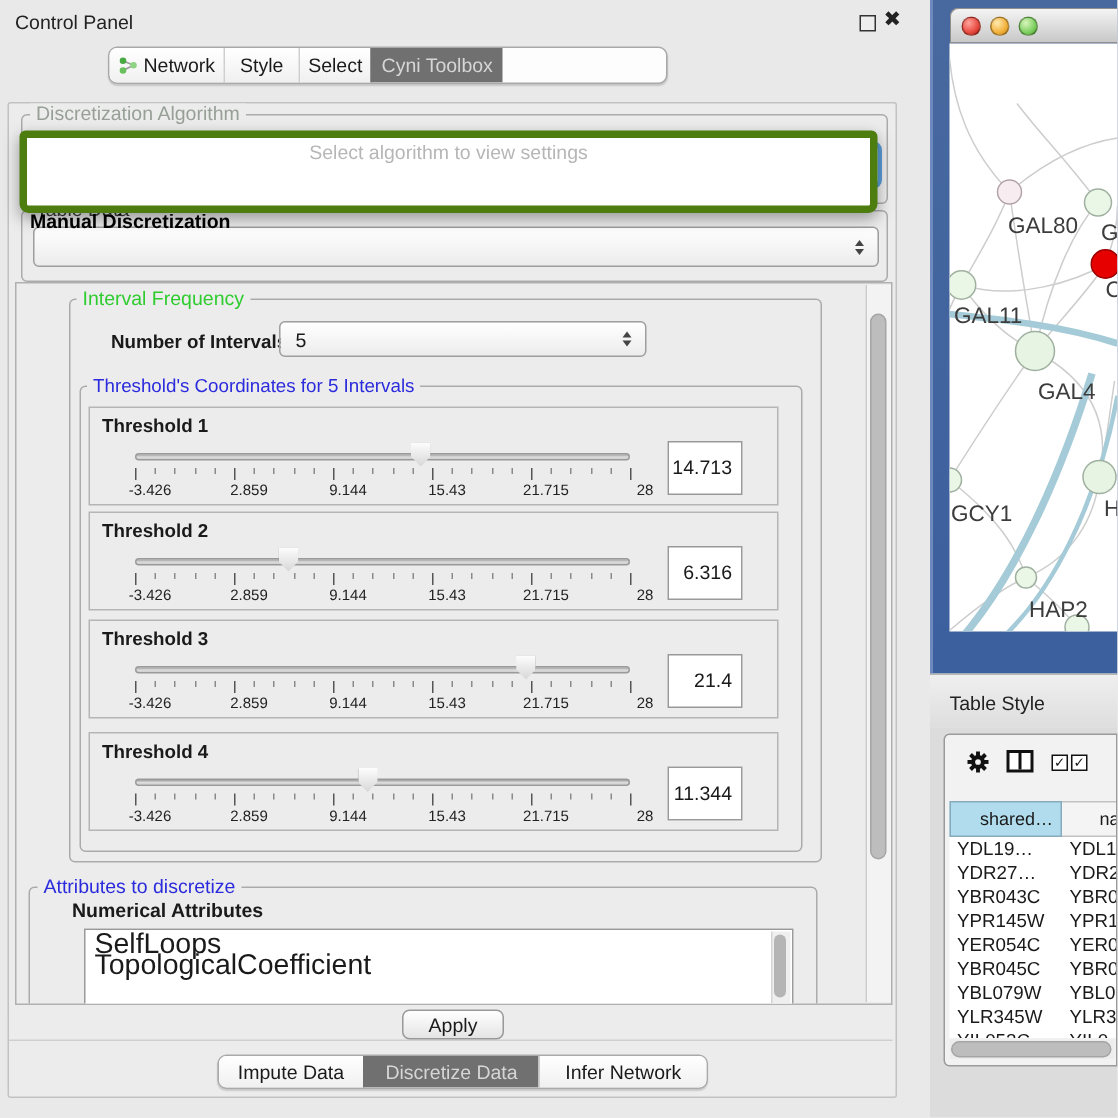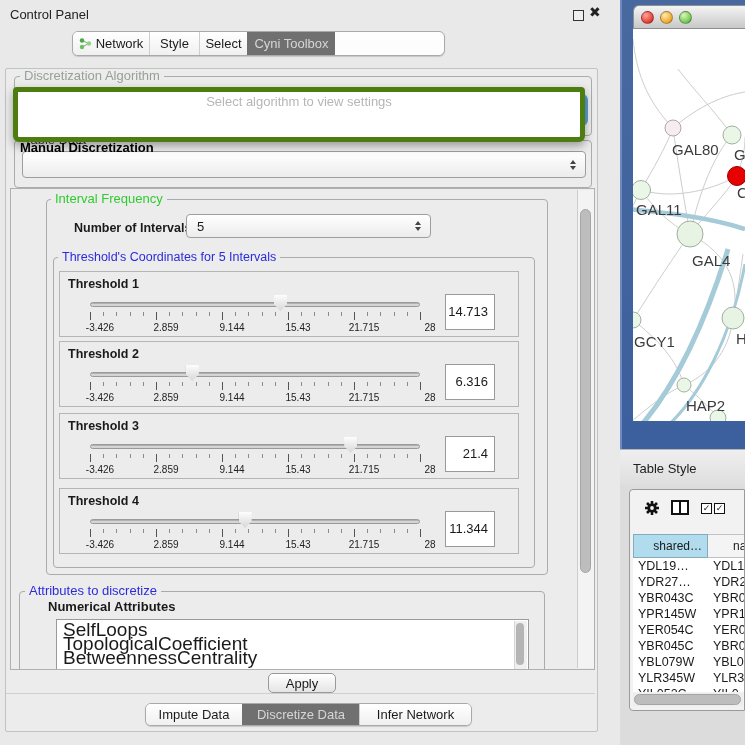--- a/index.html
+++ b/index.html
@@ -332,21 +332,20 @@
       </div>
     </div>
 
   <div class="groupbox" style="position:absolute;left:8px;top:402px;width:524px;height:86px;"></div>
   <div class="grouptitle" style="left:14px;top:395px;color:#2b2bdd;">Attributes to discretize</div>
   <div style="position:absolute;left:37px;top:410px;font-size:13px;font-weight:bold;">Numerical Attributes</div>
   <div class="attr-list" style="position:absolute;left:45px;top:430px;width:473px;height:56px;">
     <div id="attr-items" style="padding-top:3px;">
         <div class="attr-item">SelfLoops</div>
         <div class="attr-item">TopologicalCoefficient</div>
-        <div class="attr-item">BetweennessCentrality</div>
       </div>
     <div class="list-scroll">
       <div class="thumb" style="position:absolute;left:1px;top:2px;width:8px;height:42px;background:#b5b5b5;border-radius:4px;"></div>
     </div>
   </div>
 
   <div class="vscroll" style="position:absolute;">
     <div class="thumb" style="position:absolute;left:2px;top:19px;width:11px;height:364px;"></div>
   </div>
 </div>

